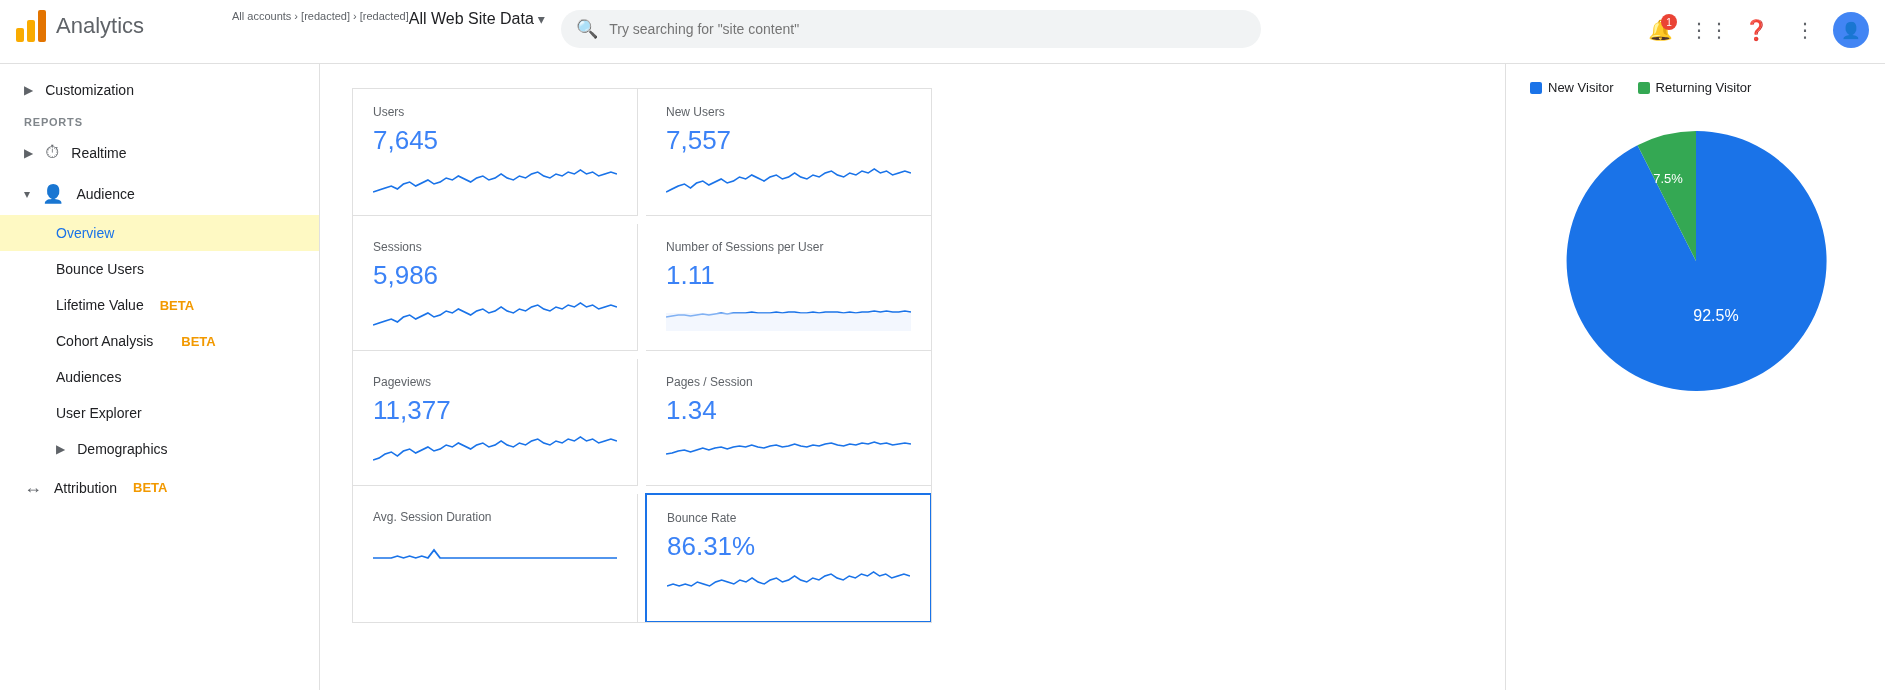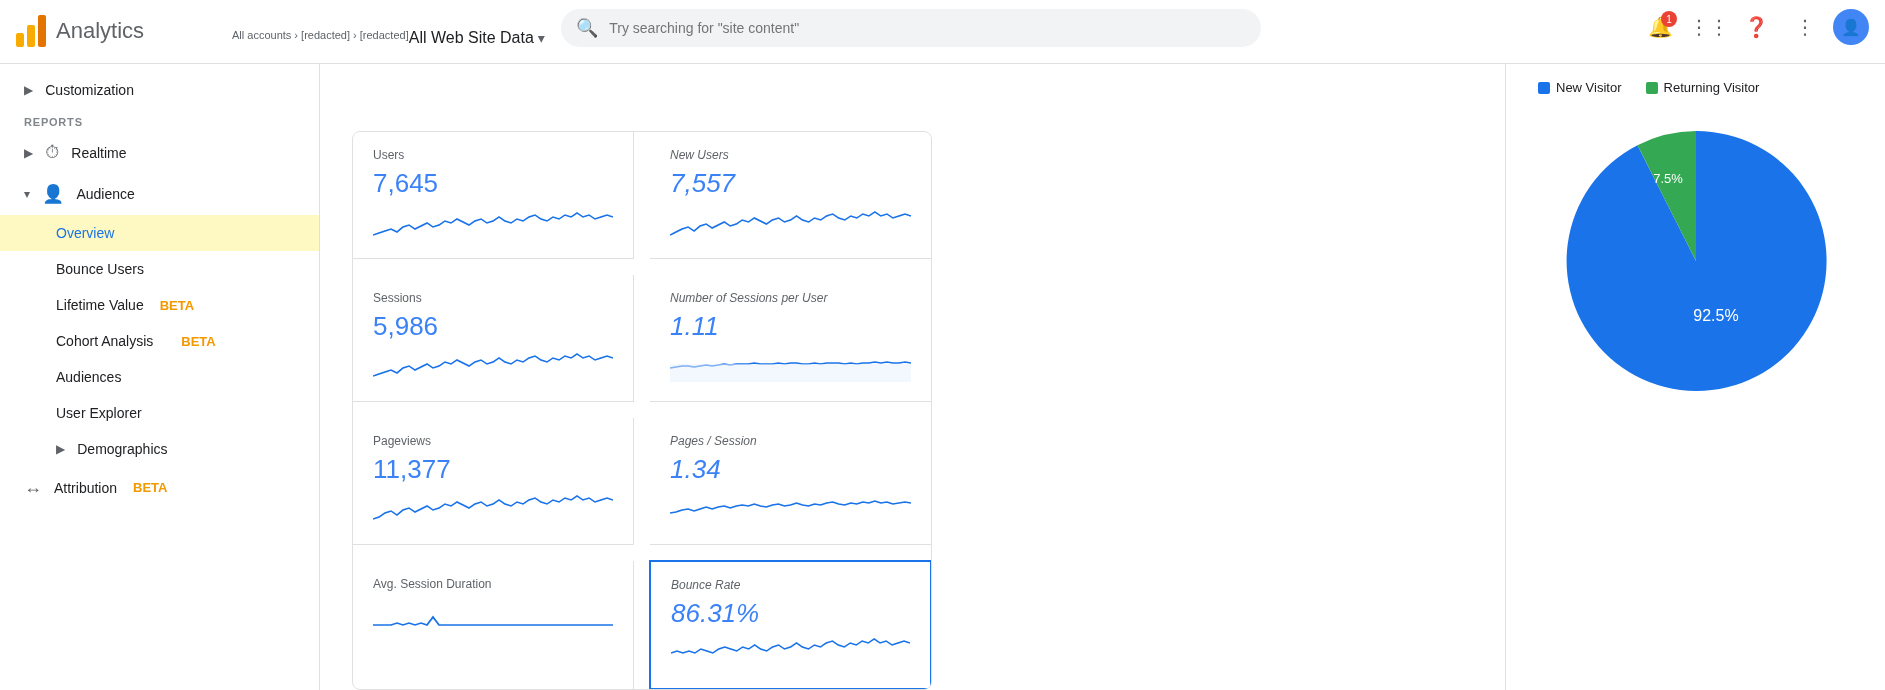--- a/index.html
+++ b/index.html
@@ -1,23 +1,23 @@
 <!DOCTYPE html>
 <html><head>
   <meta charset="utf-8">
   <style>
     * { margin: 0; padding: 0; box-sizing: border-box; }
     body { font-family: 'Google Sans', Arial, sans-serif; background: #fff; color: #202124; font-size: 14px; overflow: hidden; }
 
     
     .header {
       display: flex;
-      align-items: flex-end;
+      align-items: flex-start;
       height: 64px;
-      padding: 16px 16px;
+      padding: 10px 16px;
       border-bottom: 1px solid #e0e0e0;
       gap: 16px;
     }
     .header-logo {
       display: flex;
       align-items: center;
       gap: 10px;
       min-width: 200px;
     }
     .logo-bars {
@@ -183,33 +183,32 @@
     .main {
       flex: 1;
       overflow-y: auto;
       padding: 24px 32px;
     }
 
     
     .metrics-grid {
       display: grid;
       grid-template-columns: 1fr 1fr;
-      gap: 16px;
+      gap: 8px;
       border: 1px solid #e0e0e0;
-      border-radius: 8px;
+      border-radius: 0;
       overflow: hidden;
       max-width: 580px;
-      margin-top: 43px;
     }
     .metric-card {
       padding: 16px 20px;
       border-right: 1px solid #e0e0e0;
       border-bottom: 1px solid #e0e0e0;
     }
-    .metric-card:nth-child(2n) { border-right: none; font-style: italic; }
+    .metric-card:nth-child(2n) { border-right: none; }
     .metric-card:nth-last-child(-n+2) { border-bottom: none; }
     .metric-card.highlighted {
       border: 2px solid #1a73e8;
       position: relative;
       z-index: 1;
       margin: -1px;
     }
     .metric-label {
       font-size: 12px;
       color: #5f6368;
@@ -223,21 +222,21 @@
     }
     .sparkline {
       height: 32px;
       width: 100%;
     }
 
     
     .right-panel {
       width: 352px;
       min-width: 380px;
-      padding: 16px 32px;
+      padding: 16px 24px;
       border-left: 1px solid #e0e0e0;
     }
     .legend {
       display: flex;
       gap: 24px;
       align-items: center;
       margin-bottom: 16px;
     }
     .legend-item {
       display: flex;

